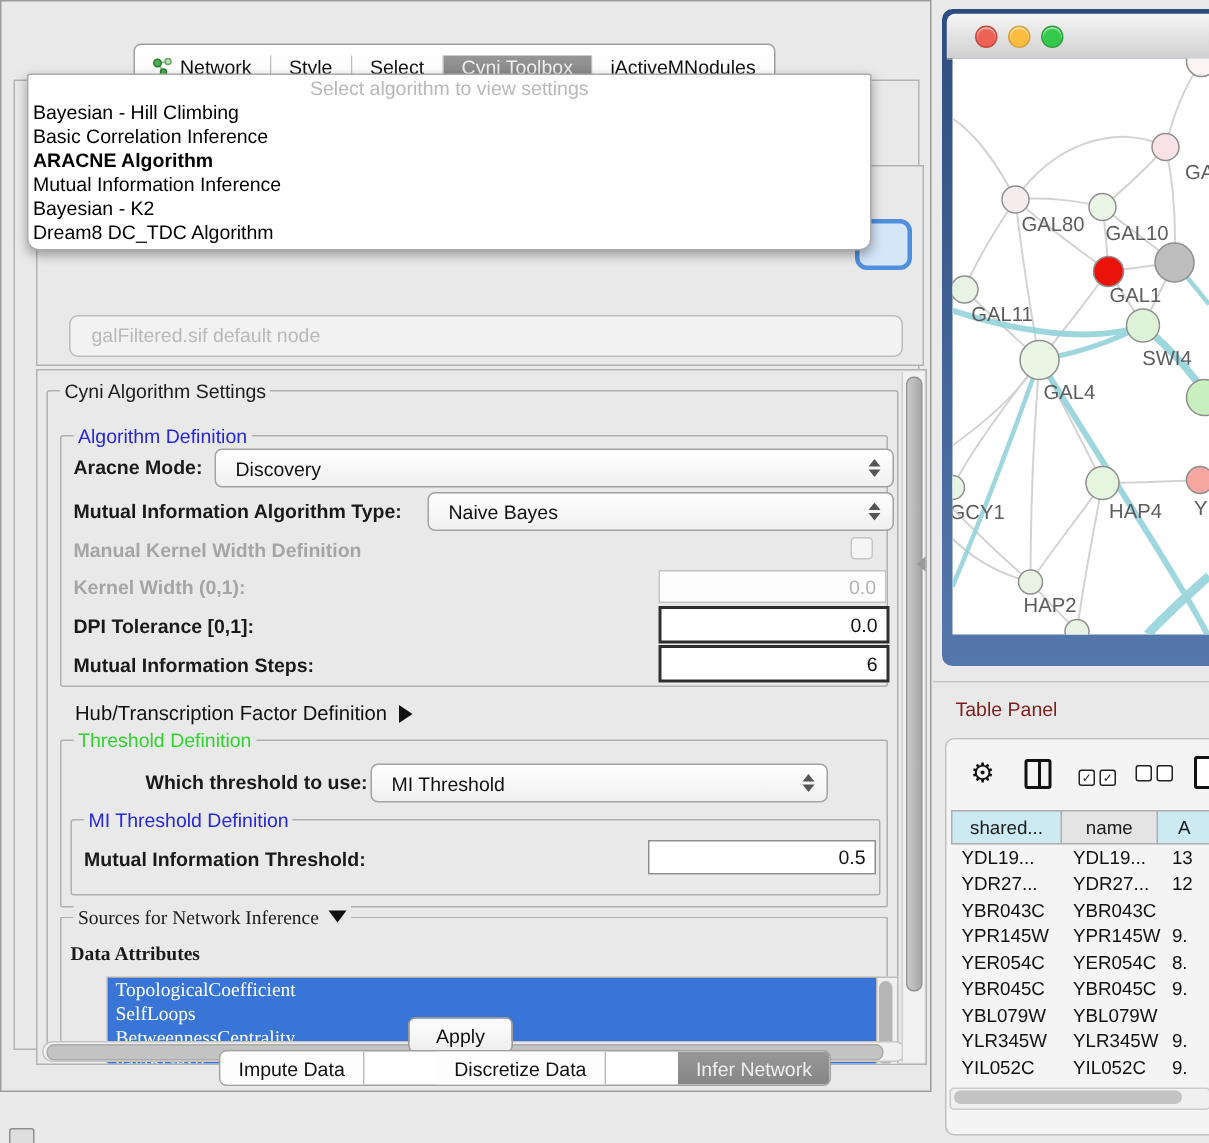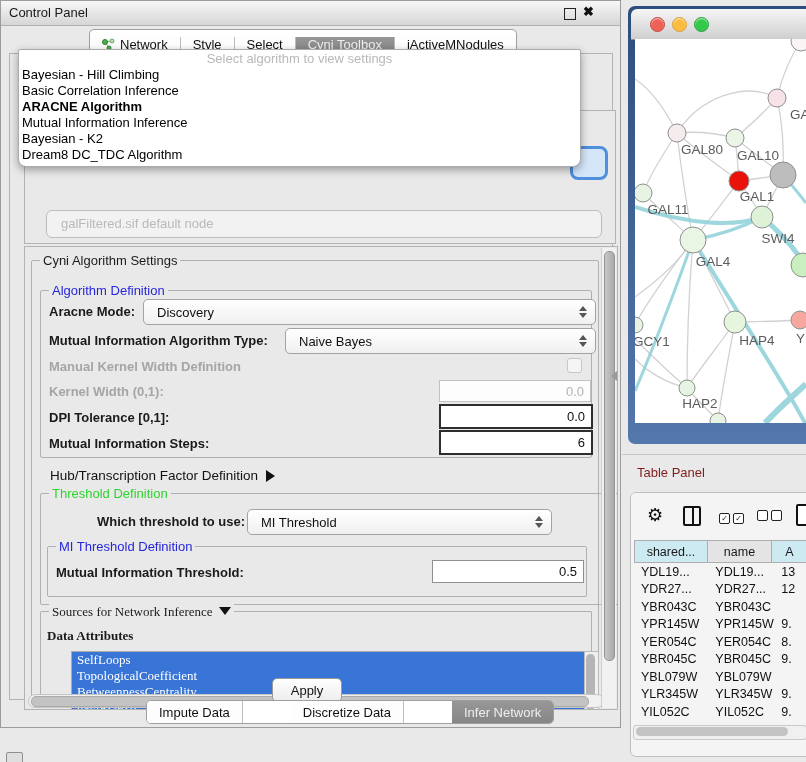--- a/index.html
+++ b/index.html
@@ -106,25 +106,20 @@
   .split-handle{left:611px;top:371px;width:0;height:0;border-top:5px solid transparent;border-bottom:5px solid transparent;
                 border-right:6px solid #9a9a9a;}
   .corner-ico{left:6px;top:752px;width:15px;height:10px;border:1px solid #8f8f8f;background:#dedede;border-radius:2px 2px 0 0;}
 </style>
 </head>
 <body>
 
 <div id="root">
 
   <div class="abs cp-win">
-    <div class="abs cp-title">
-      <span class="abs cp-title-text">Control Panel</span>
-      <span class="abs float-ico"></span>
-      <span class="abs close-ico">✖</span>
-    </div>
 
     <div class="abs seg-ctl" style="left:88px;top:28px;align-items:flex-end;" id="top-tabs">
         <span class="seg">
           <svg class="net-ico" width="13" height="13">
             <line x1="3" y1="4" x2="10" y2="3" stroke="#7fbf7f"></line>
             <line x1="3" y1="4" x2="7" y2="10" stroke="#7fbf7f"></line>
             <circle cx="3" cy="4" r="2.5" fill="#49b04f" stroke="#2c7d33"></circle>
             <circle cx="10" cy="3" r="2" fill="#b4e0b4" stroke="#6aa86a"></circle>
             <circle cx="7" cy="10" r="2" fill="#49b04f" stroke="#2c7d33"></circle>
           </svg>
@@ -186,21 +181,21 @@
             <div class="tfield dark" style="left:398px;top:113px;width:144px;height:21px;">0.0</div>
 
             <span class="lbl" style="left:8px;top:145px;">Mutual Information Steps:</span>
             <div class="tfield dark" style="left:398px;top:139px;width:144px;height:21px;">6</div>
           </div>
 
           <div class="abs" style="left:18px;top:207px;font-size:13.5px;color:#111;">
             <span>Hub/Transcription Factor Definition</span><span class="tri-right"></span>
           </div>
 
-          <div class="groupbox" style="left:8px;top:232px;width:550px;height:110px;padding-left:32px;">
+          <div class="groupbox" style="left:8px;top:232px;width:550px;height:110px;">
             <span class="grouptitle t-green">Threshold Definition</span>
 
             <span class="lbl" style="left:56px;top:20px;">Which threshold to use:</span>
             <div class="combo" style="left:206px;top:15px;width:290px;height:24px;">
               <span>MI Threshold</span>
               <span class="arrows">
                   <i class="up"></i>
                   <i class="down"></i>
                 </span>
             </div>
@@ -211,22 +206,22 @@
               <div class="tfield mid" style="left:384px;top:13px;width:144px;height:21px;">0.5</div>
             </div>
           </div>
 
           <div class="groupbox" style="left:8px;top:350px;width:550px;height:91px;border-bottom:none;font-family:Liberation Serif, serif;">
             <span class="grouptitle t-black">
               <span>Sources for Network Inference</span><span class="tri-down"></span>
             </span>
             <span class="lbl" style="left:6px;top:16px;">Data Attributes</span>
             <div class="attr-list" id="attr-list">
+                <div class="src-item" style="background: rgb(56, 117, 215);">TopologicalCoefficient</div>
                 <div class="src-item" style="background: rgb(56, 117, 215);">SelfLoops</div>
-                <div class="src-item" style="background: rgb(56, 117, 215);">TopologicalCoefficient</div>
                 <div class="src-item" style="background: rgb(56, 117, 215);">BetweennessCentrality</div>
                 <div class="src-item" style="background: rgb(56, 117, 215);">gal4RGexp</div>
               </div>
             <div class="list-vscroll">
                 <span class="thumb"></span>
               </div>
           </div>
         </div>
 
         <div class="hscroll" style="left:3px;top:447px;width:574px;height:12px;">

